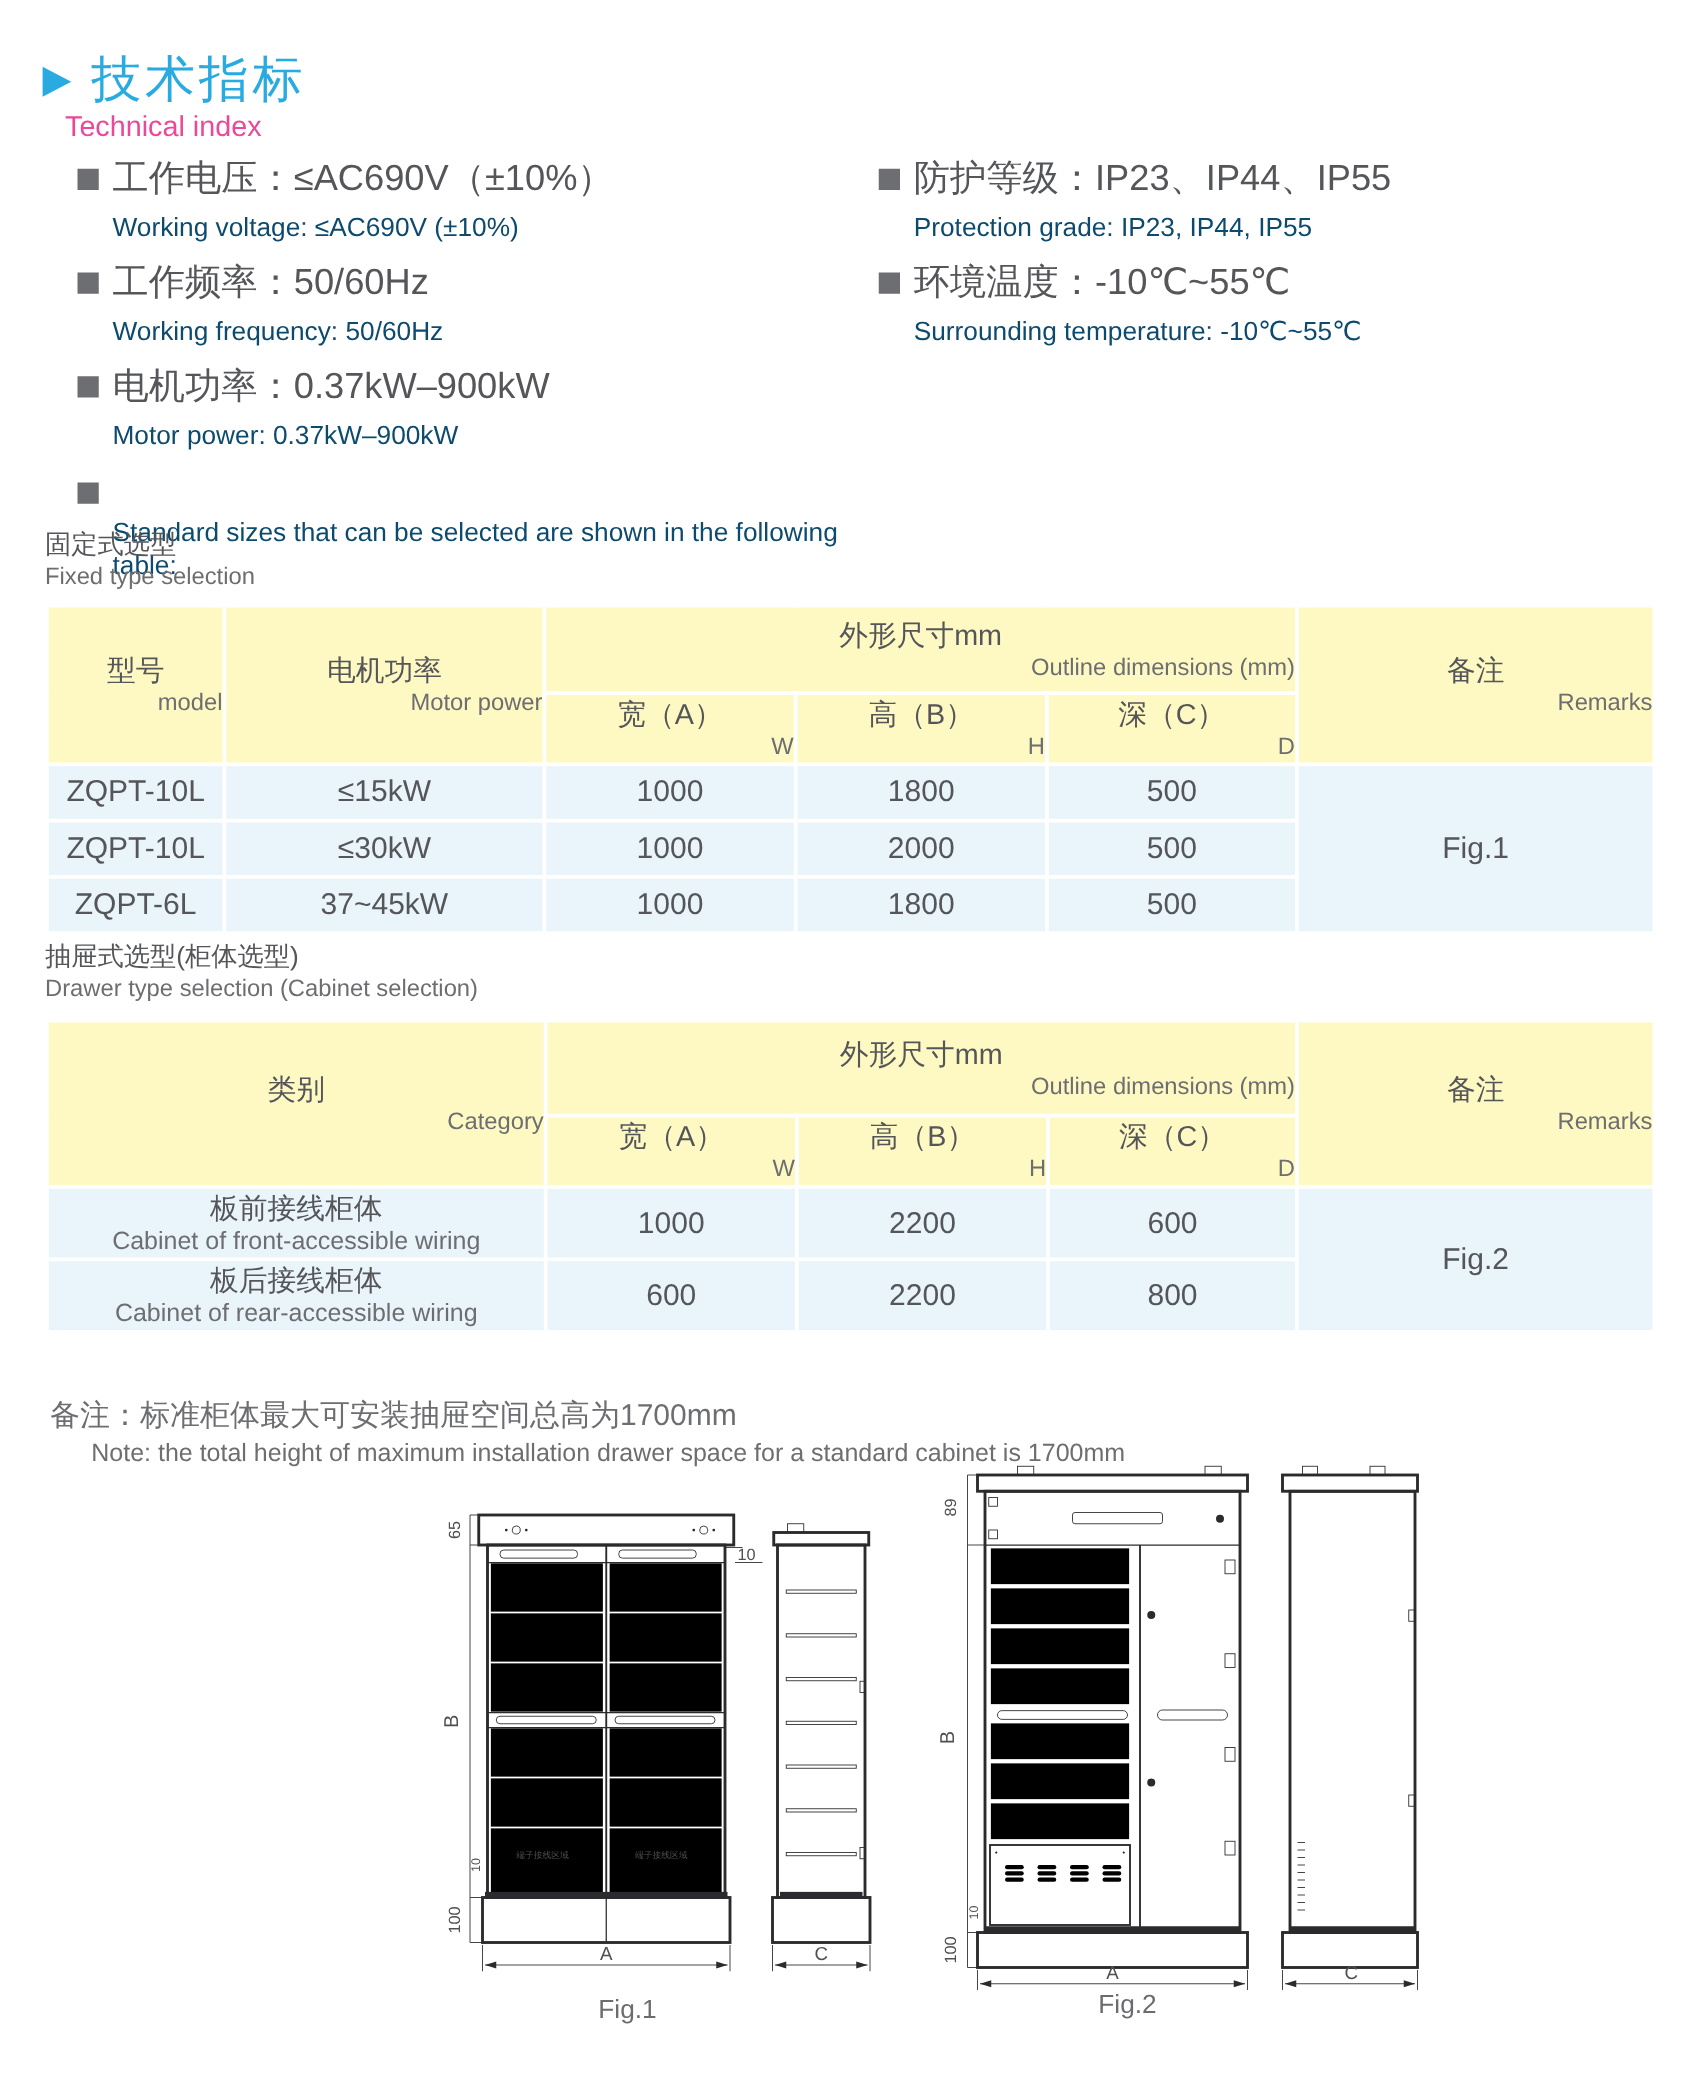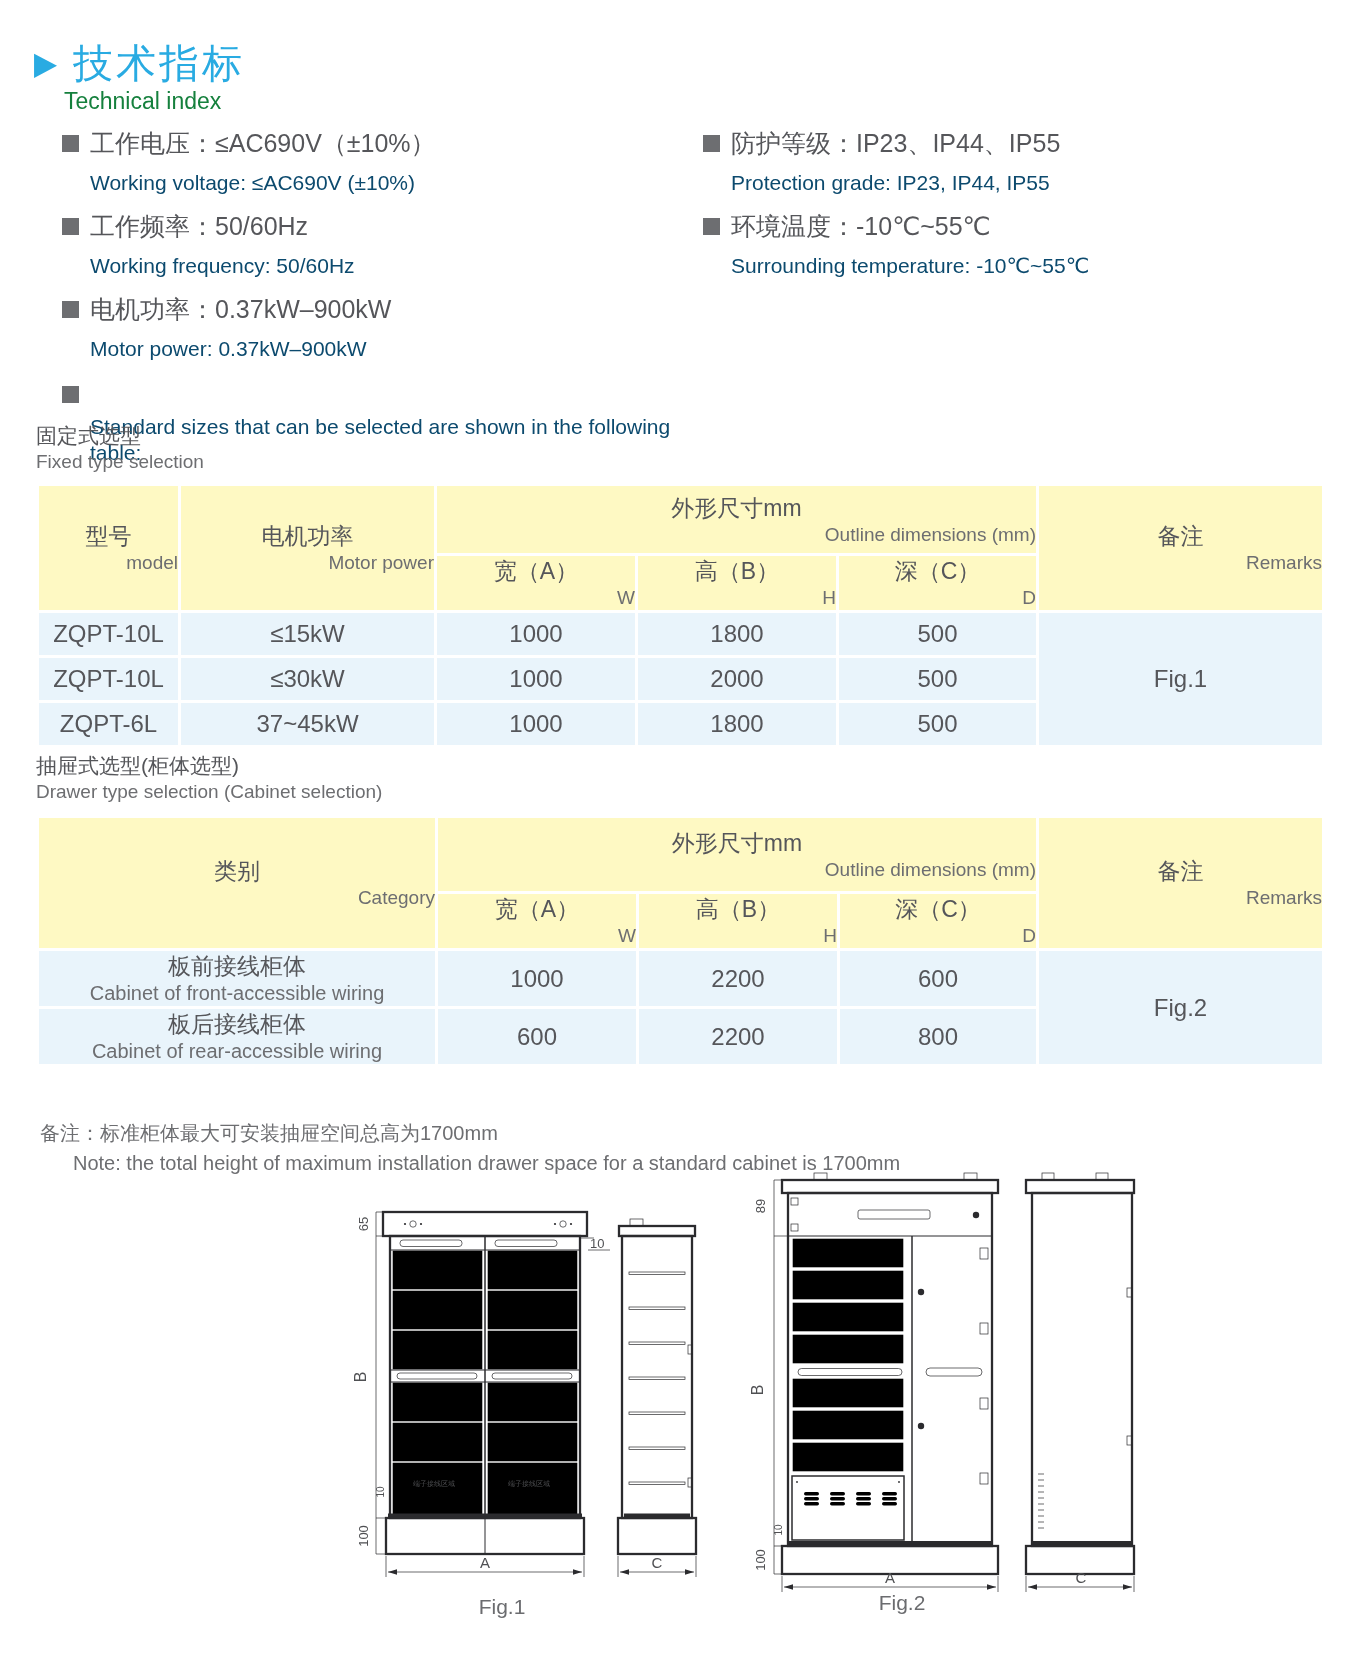--- a/index.html
+++ b/index.html
@@ -6,31 +6,31 @@
   body{
     width:1357px;height:1660px;position:relative;background:#ffffff;
     font-family:"Liberation Sans","DejaVu Sans",sans-serif;
     overflow:hidden;
   }
   .abs{position:absolute;}
   
   .title-row{left:34px;top:36px;display:flex;align-items:center;gap:16px;}
   .tri{font-size:30px;color:#29abe2;line-height:1;transform:scaleY(1.05);}
   .title-cn{font-size:40px;color:#29abe2;letter-spacing:3px;}
-  .title-en{left:64px;top:88px;font-size:23px;color:#15803d;}
+  .title-en{left:52px;top:88px;font-size:23px;color:#ec4899;}
   
   .spec-col{width:640px;}
-  .spec-cn{font-size:25px;color:#55565a;display:flex;align-items:center;gap:11px;line-height:31px;margin-bottom:11px;}
+  .spec-cn{font-size:29px;color:#55565a;display:flex;align-items:center;gap:11px;line-height:31px;margin-bottom:11px;}
   .bullet{width:17px;height:17px;background:#6d6e71;flex:0 0 17px;}
   .spec-en{font-size:21px;color:#0c4a6e;margin-left:28px;line-height:26px;margin-bottom:15px;}
   .gap-top{margin-top:24px;}
   
   .lbl-cn{font-size:21px;color:#55565a;line-height:27px;}
   .lbl-en{font-size:19px;color:#6d6e71;line-height:26px;}
-  .note-cn{font-size:20px;color:#6d6e71;line-height:30px;}
+  .note-cn{font-size:24px;color:#6d6e71;line-height:30px;}
   .note-en{font-size:20px;color:#6d6e71;line-height:30px;margin-left:33px;}
   
   table{border-collapse:collapse;table-layout:fixed;width:1286px;}
   th,td{border:3px solid #ffffff;text-align:center;vertical-align:middle;font-weight:normal;padding:0;}
   thead th{background:#fef9c3;}
   tbody td{background:#e9f4fb;}
   .h-cn{font-size:23px;color:#55565a;line-height:30px;}
   .h-en{font-size:19px;color:#6d6e71;line-height:24px;text-align:right;}
   .b-txt{font-size:24px;color:#55565a;}
   .cat-cn{font-size:23px;color:#55565a;line-height:29px;}

